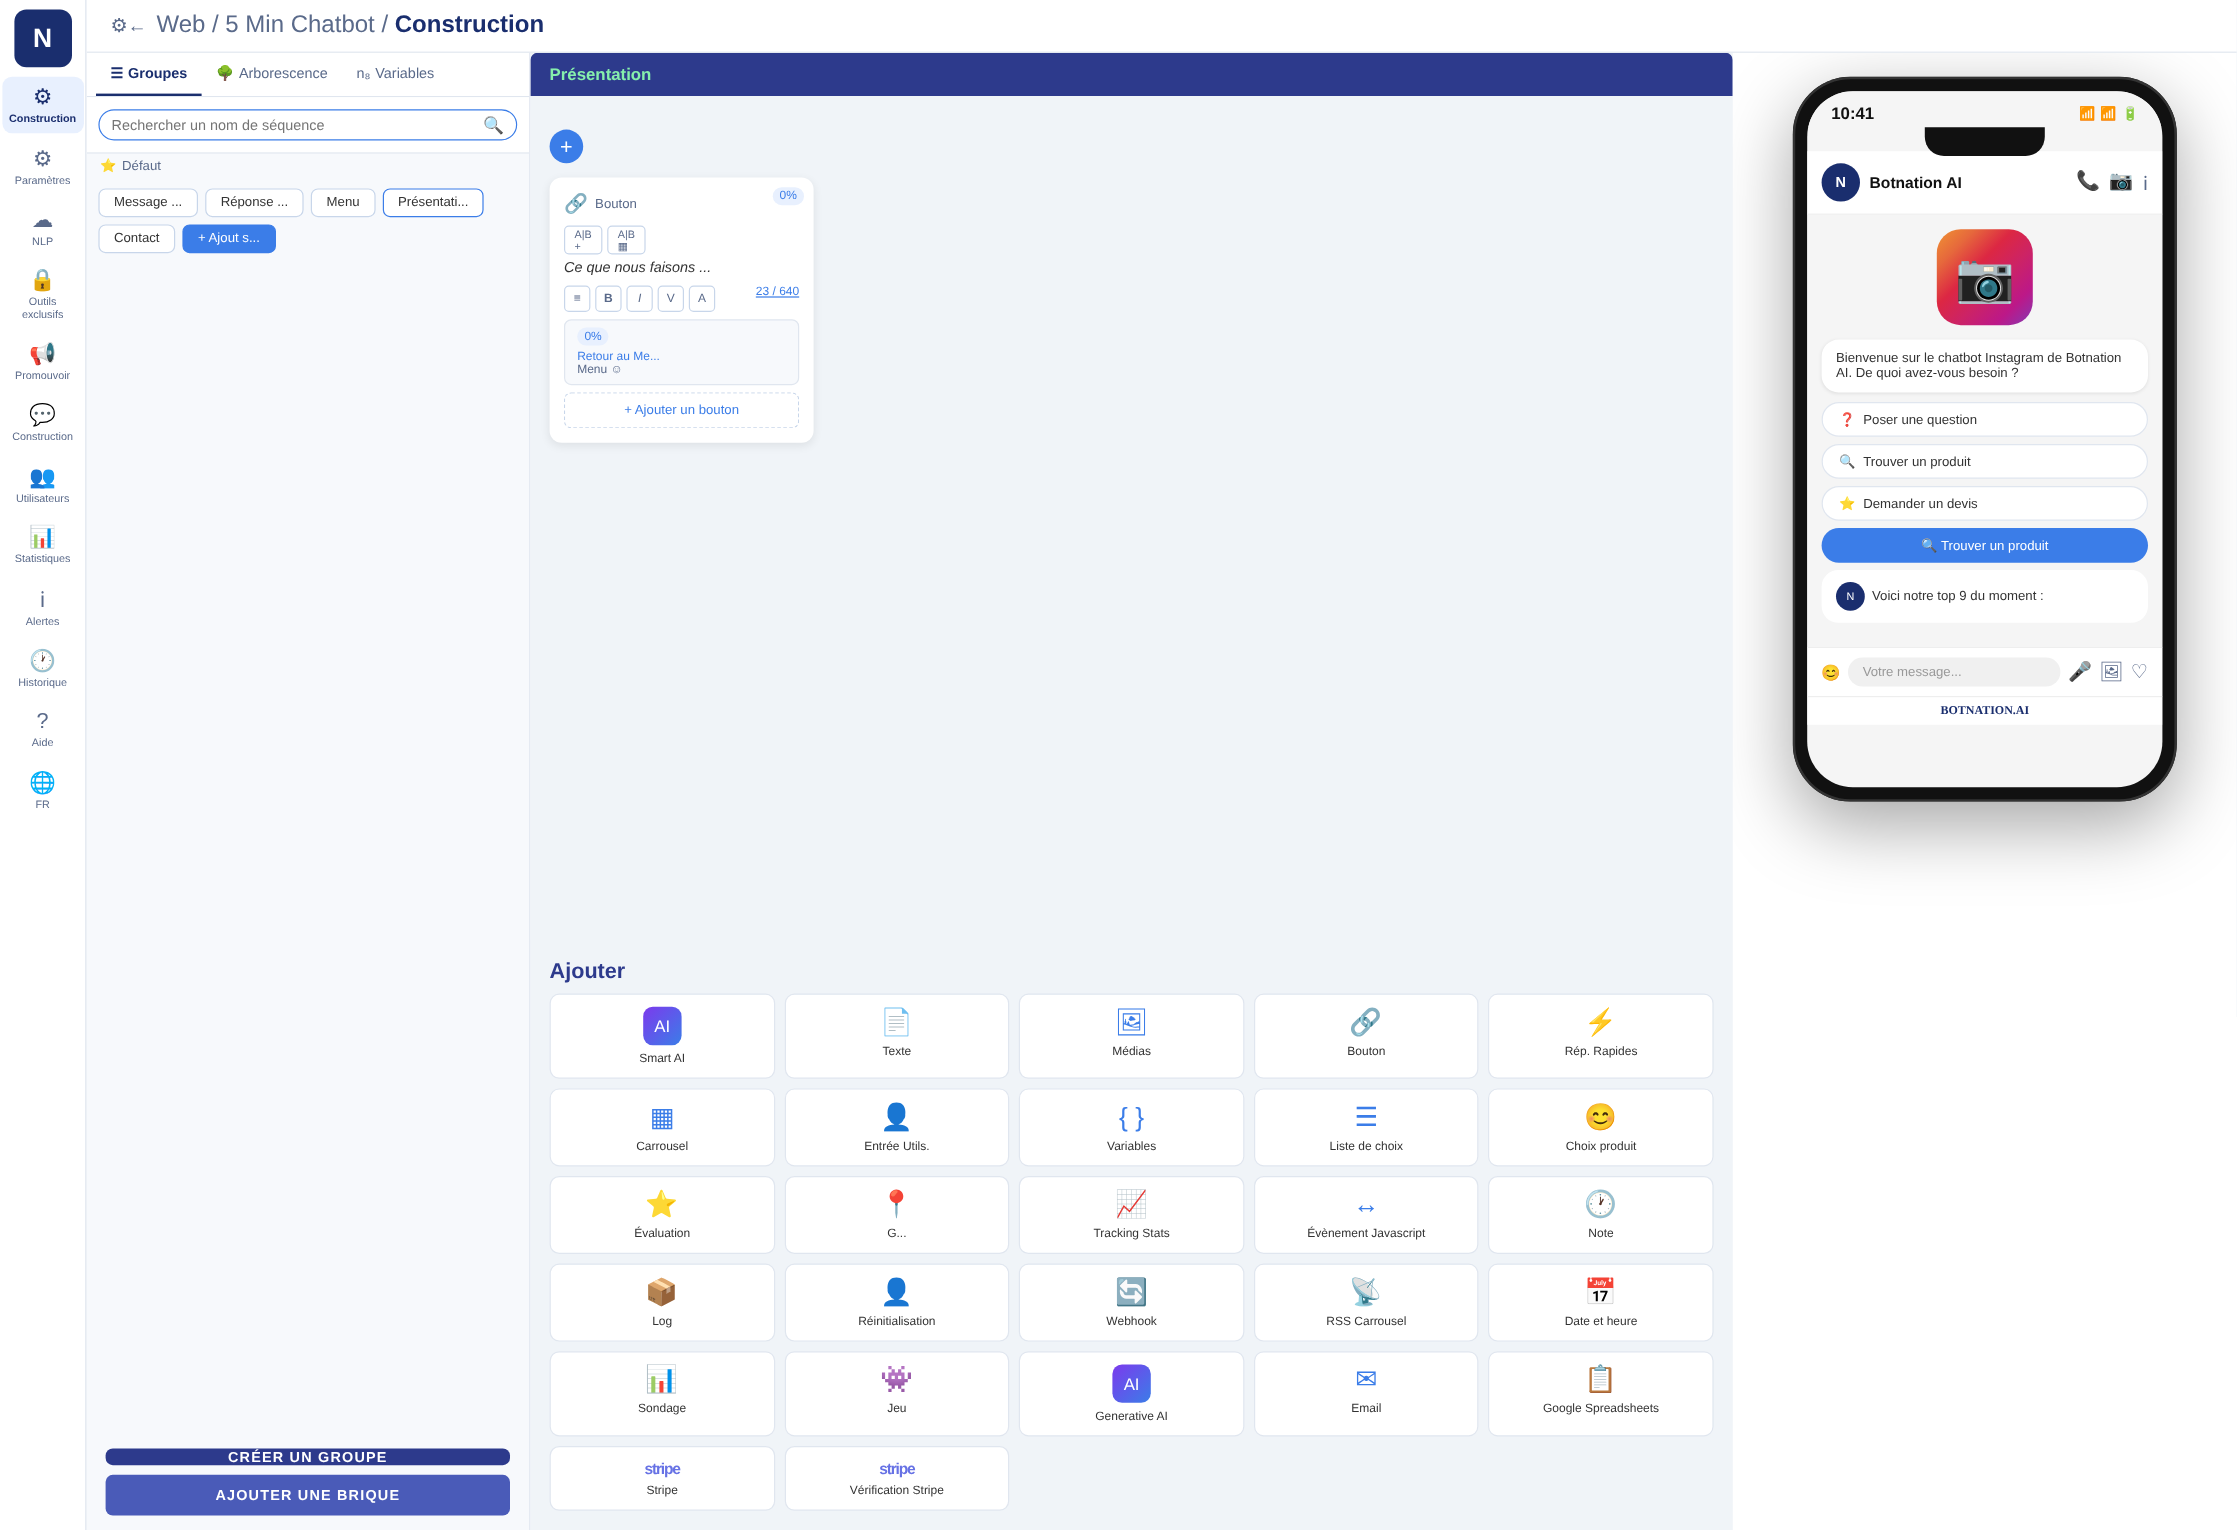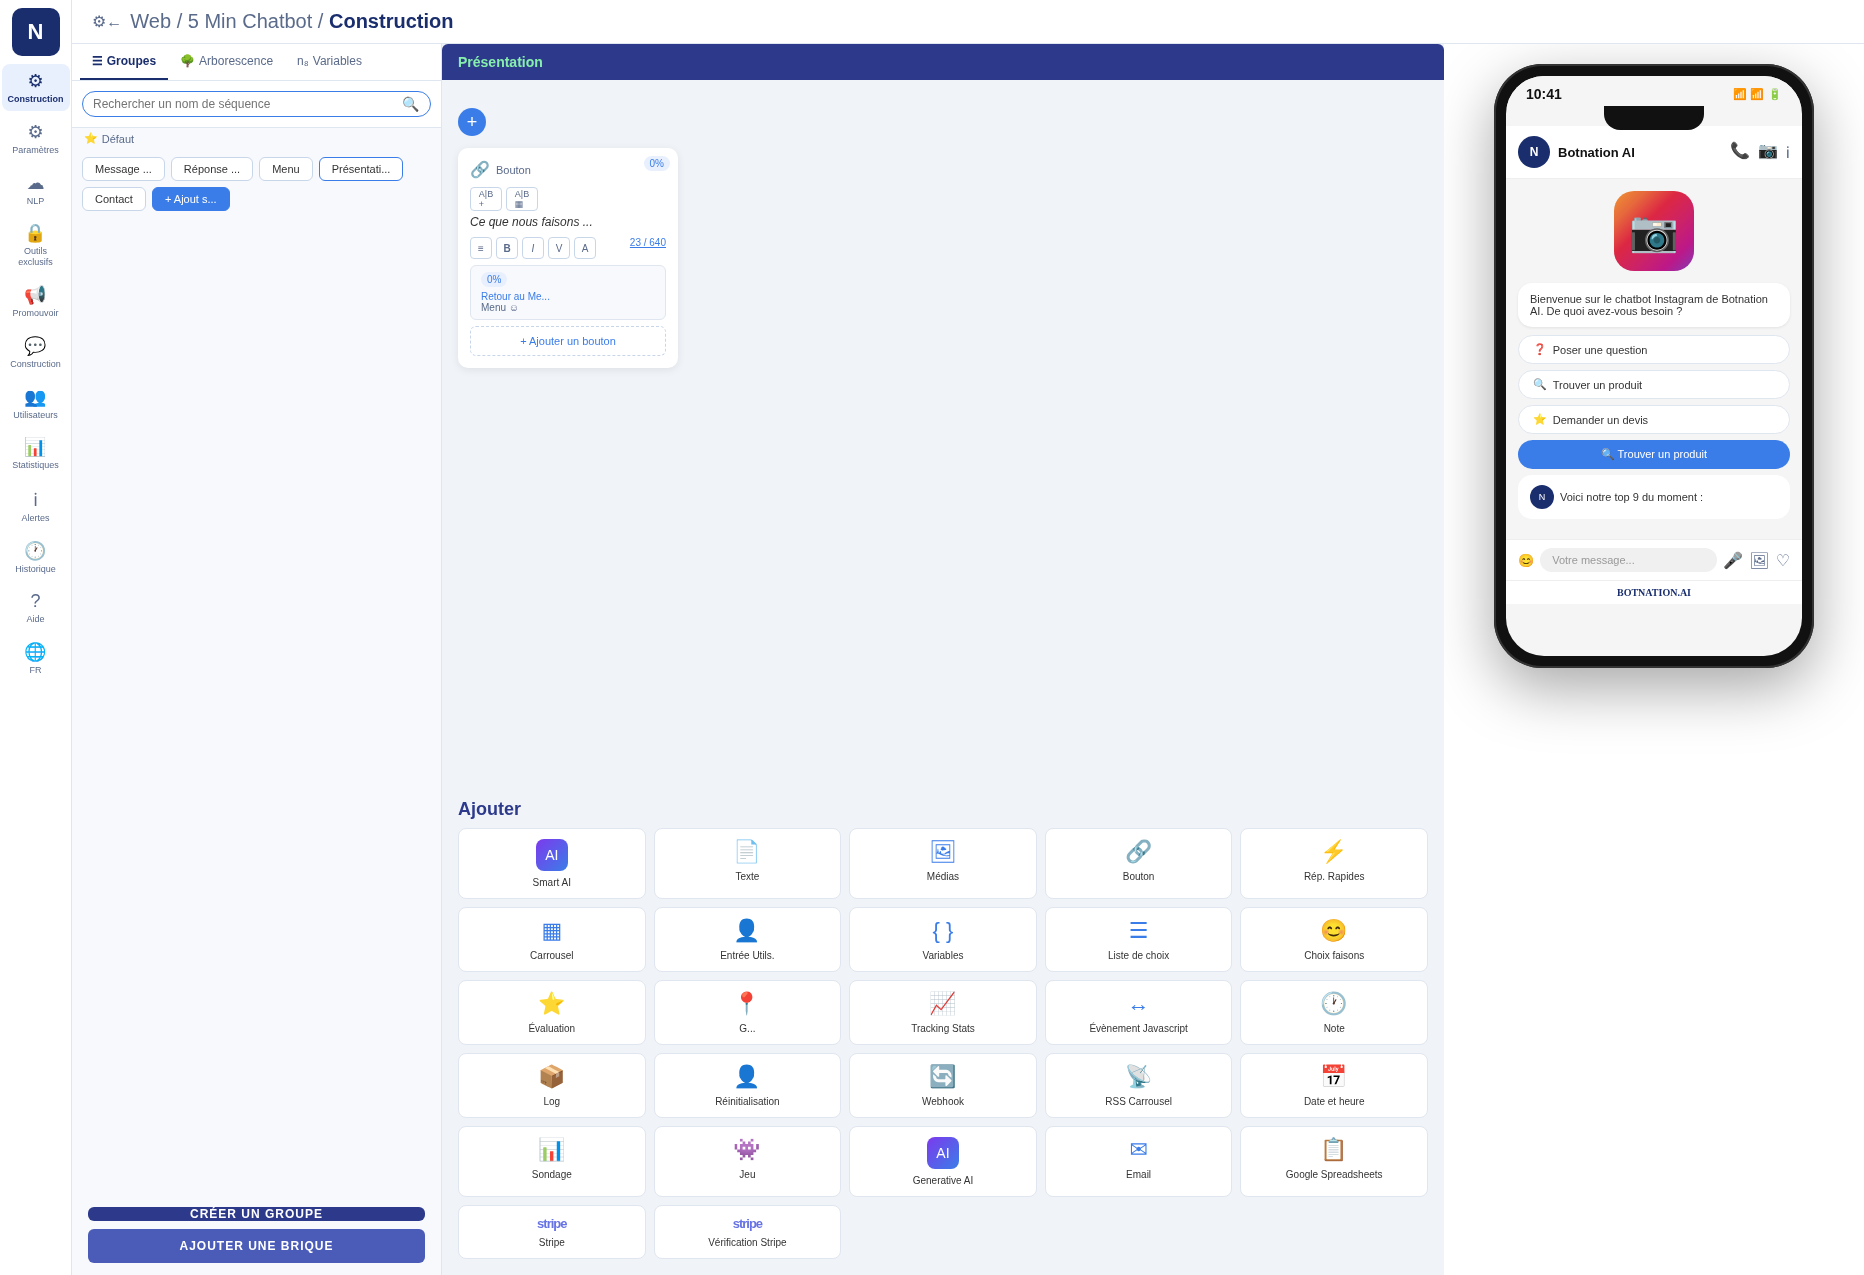--- a/index.html
+++ b/index.html
@@ -477,21 +477,21 @@
           <div class="add-item">
             <span class="item-icon blue-icon">{ }</span>
             <span class="item-label">Variables</span>
           </div>
           <div class="add-item">
             <span class="item-icon blue-icon">☰</span>
             <span class="item-label">Liste de choix</span>
           </div>
           <div class="add-item">
             <span class="item-icon orange-icon">😊</span>
-            <span class="item-label">Choix faisons</span>
+            <span class="item-label">Choix produit</span>
           </div>
           <div class="add-item">
             <span class="item-icon orange-icon">⭐</span>
             <span class="item-label">Évaluation</span>
           </div>
           <div class="add-item">
             <span class="item-icon red-icon">📍</span>
             <span class="item-label">G...</span>
           </div>
 

